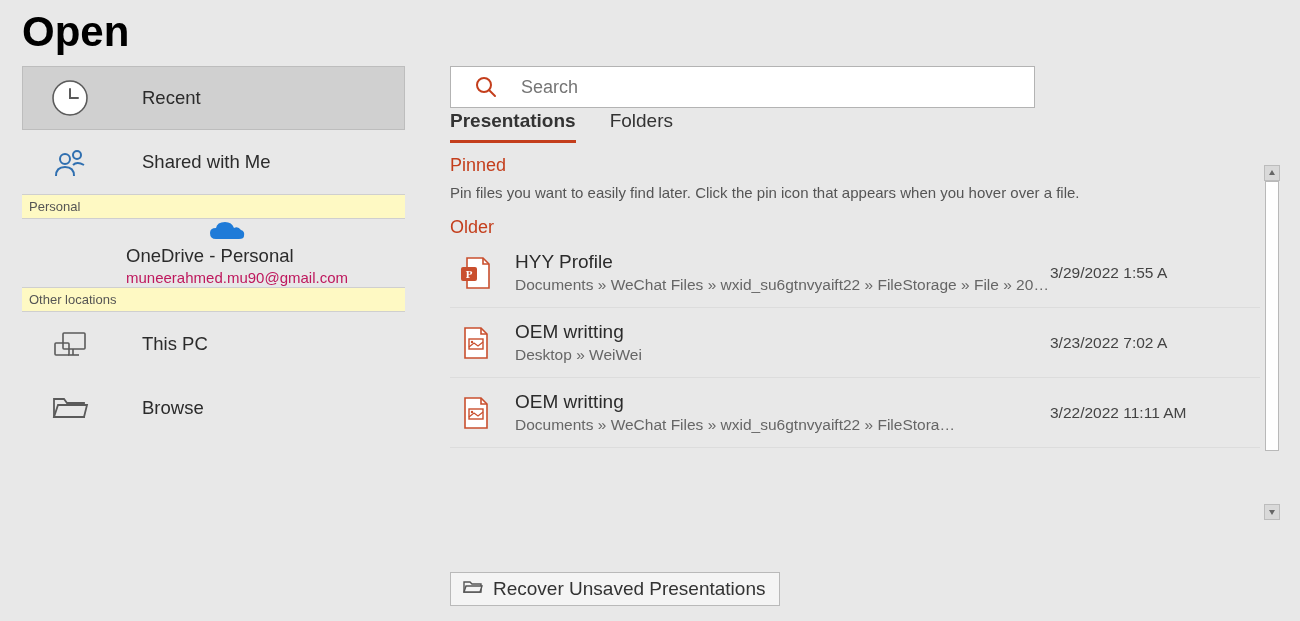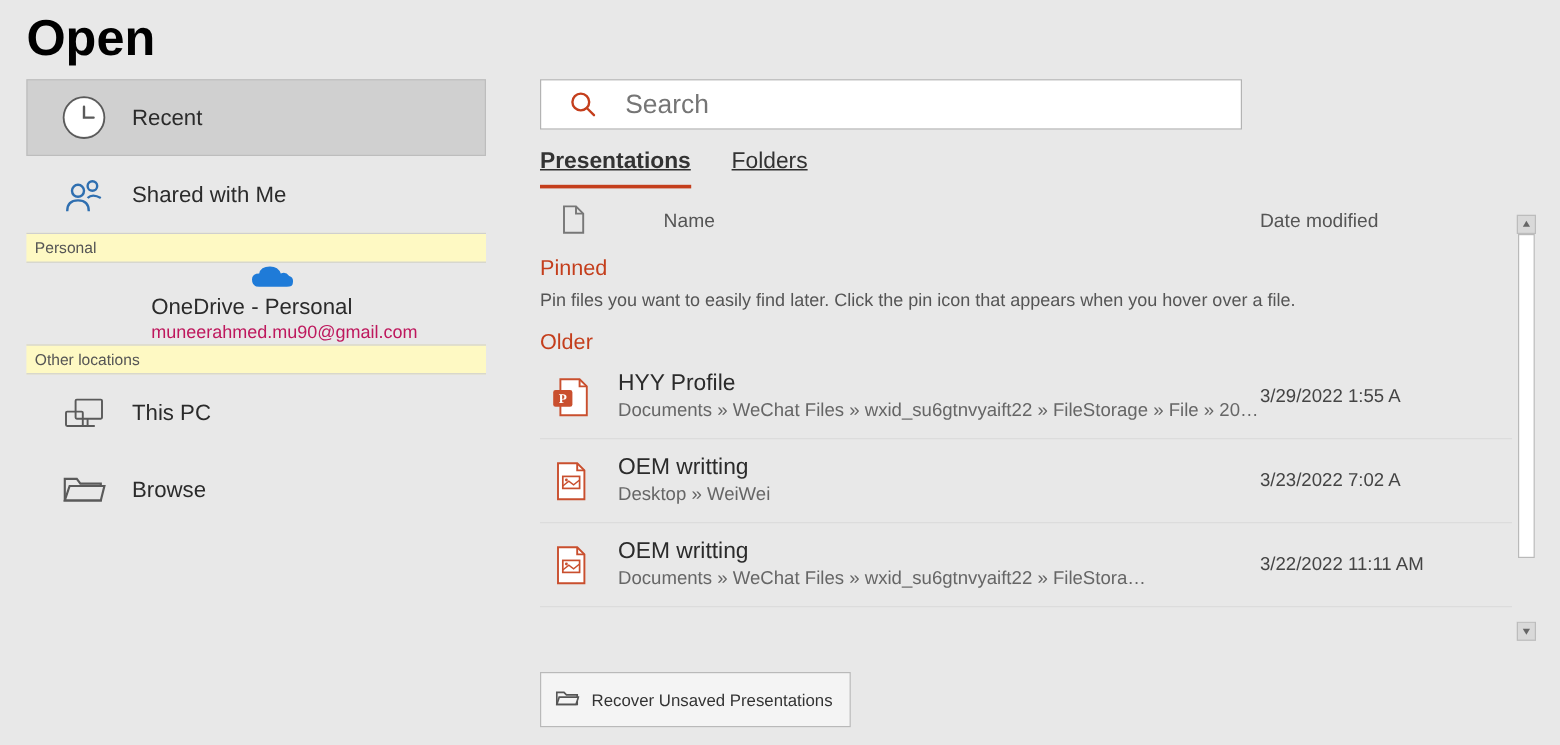--- a/index.html
+++ b/index.html
@@ -28,20 +28,21 @@
   }
   .nav-item {
     display: flex;
     align-items: center;
     height: 64px;
     padding-left: 27px;
     cursor: pointer;
     margin: 0 0 0 22px;
     width: 383px;
     border: 1px solid transparent;
+    gap: 32px;
   }
   .nav-item.selected {
     background: #d0d0d0;
     border: 1px solid #bdbdbd;
   }
   .nav-icon {
     width: 40px;
     display: flex;
     justify-content: center;
     align-items: center;
@@ -77,32 +78,31 @@
     height: 42px;
     background: #fff;
     border: 1px solid #b3b3b3;
     display: flex;
     align-items: center;
     margin-top: 0px;
   }
   .search-box input {
     border: none;
     outline: none;
-    font-size: 22px;
+    font-size: 18px;
     color: #555;
     flex:1;
     background: transparent;
     height: 100%;
   }
   .tabs {
     display: flex;
     gap: 34px;
-    margin-top: 16px;
+    margin-top: 2px;
     border-bottom: 0;
-    text-decoration: underline;
   }
   .tab {
     font-size: 19px;
     color: #333;
     padding-bottom: 8px;
     cursor: pointer;
   }
   .tab.active {
     font-weight: 600;
     border-bottom: 3px solid #c43e1c;
@@ -161,26 +161,26 @@
     display:flex; flex-direction:column; align-items:center;
   }
   .scroll-btn { width:16px; height:16px; background:#d9d9d9; border:1px solid #bcbcbc; display:flex; align-items:center; justify-content:center;}
   .scroll-track { flex:1; background:#e8e8e8; width:16px; position:relative;}
   .scroll-thumb { position:absolute; top:0; width:14px; left:1px; height:270px; background:#fff; border:1px solid #b9b9b9;}
 
   .recover-btn {
     position: absolute;
     bottom: 6px;
     left: 45px;
-    height: 46px;
+    height: 34px;
     padding: 0 14px 0 12px;
     background: #f4f4f4;
     border:1px solid #b9b9b9;
     display:flex; align-items:center; gap:10px;
-    font-size:14px; color:#333;
+    font-size:19px; color:#333;
     cursor:pointer;
   }
   .doc-header-icon { margin-left: 18px; }
   .search-icon-wrap { width:70px; display:flex; justify-content:center;}
 </style>
 </head>
 <body>
 
 <div class="page-title">Open</div>
 
@@ -265,30 +265,20 @@
     </div>
 
     <div class="tabs">
       <div class="tab active">Presentations</div>
       <div class="tab">Folders</div>
     </div>
 
     <div class="filelist-wrap">
       <div class="filelist">
 
-        <div class="list-header">
-          <span class="doc-header-icon">
-            <svg width="20" height="26" viewBox="0 0 20 26">
-                <path d="M2 2 H12 L18 8 V24 H2 Z" fill="none" stroke="#777" stroke-width="1.6"></path>
-                <path d="M12 2 V8 H18" fill="none" stroke="#777" stroke-width="1.6"></path>
-              </svg>
-          </span>
-          <span class="col-name">Name</span>
-          <span class="col-date">Date modified</span>
-        </div>
 
         <div class="group-title">Pinned</div>
         <div class="group-hint">Pin files you want to easily find later. Click the pin icon that appears when you hover over a file.</div>
 
         <div class="group-title" style="margin-top:16px;">Older</div>
 
         <div id="file-rows">
             <div class="file-row">
               <span class="ficon">
                 <svg width="36" height="36" viewBox="0 0 36 36">

